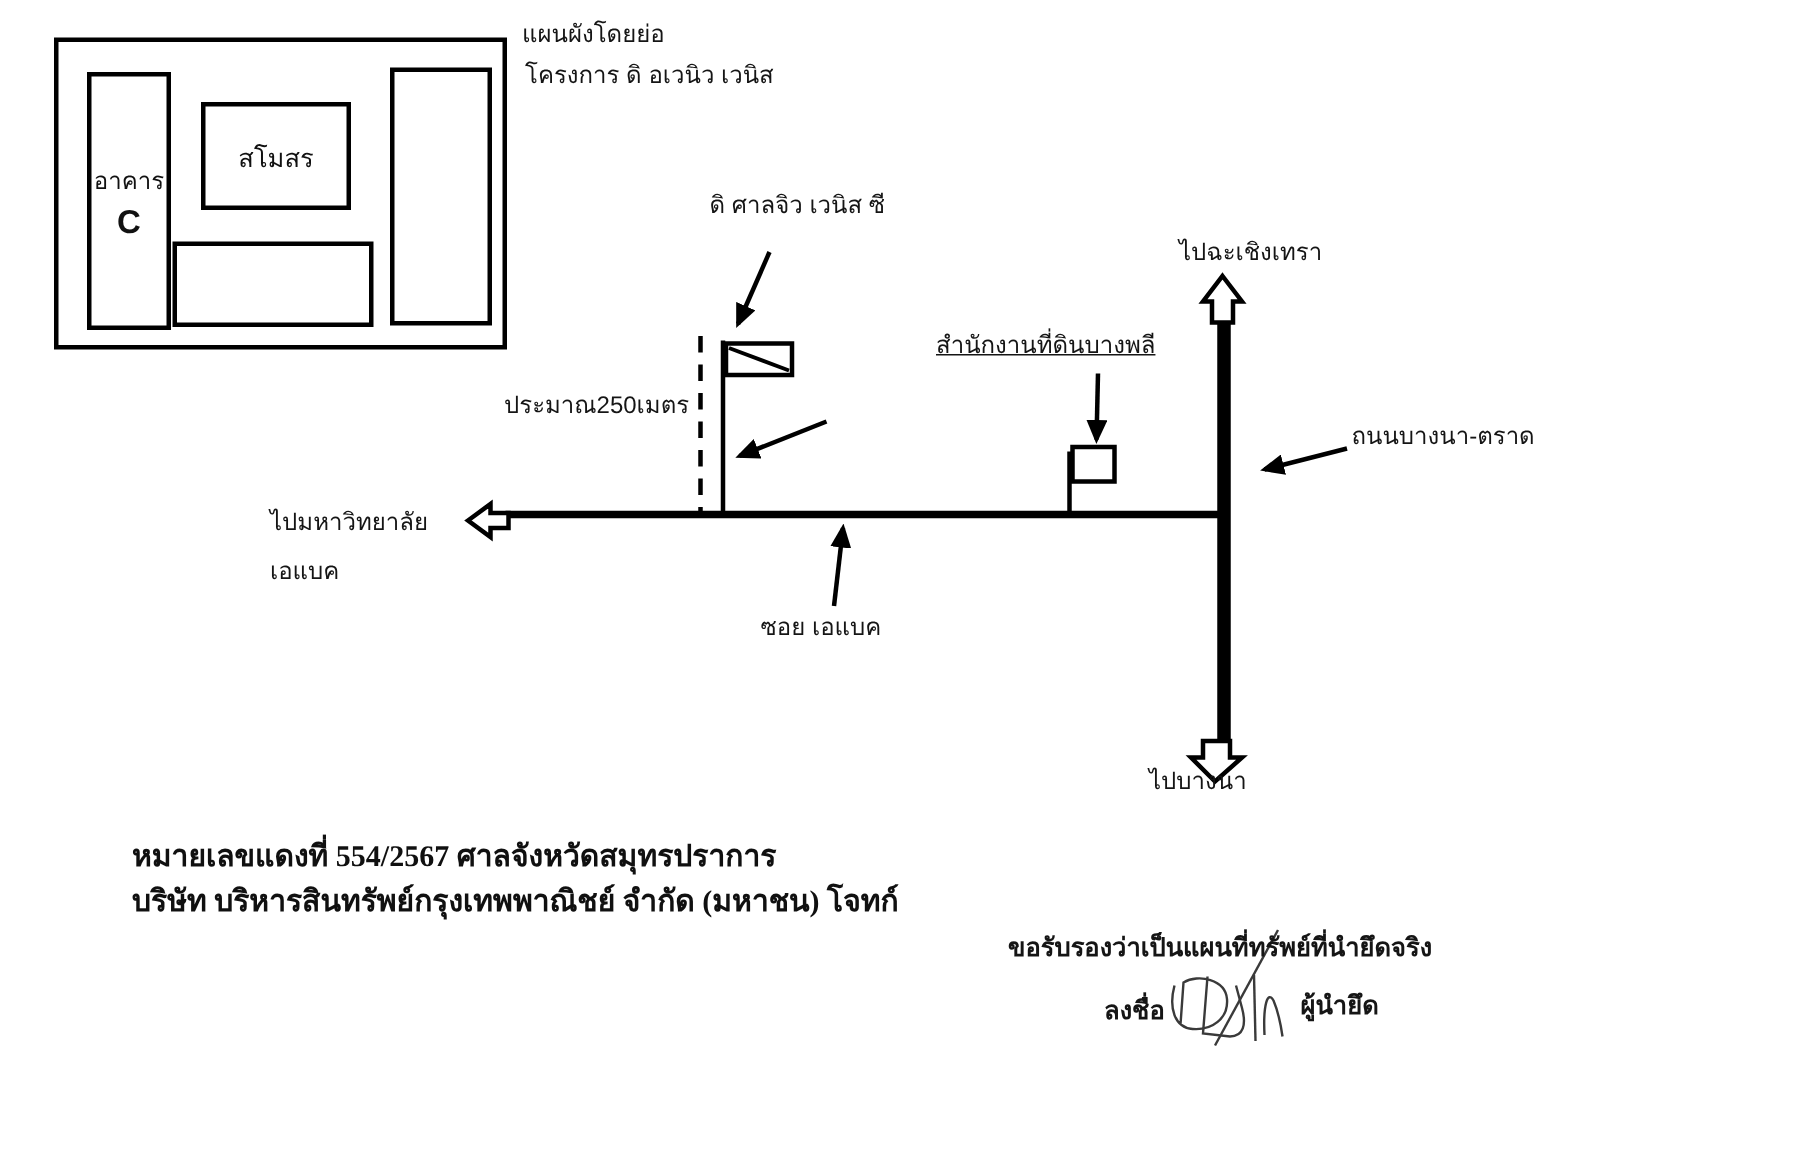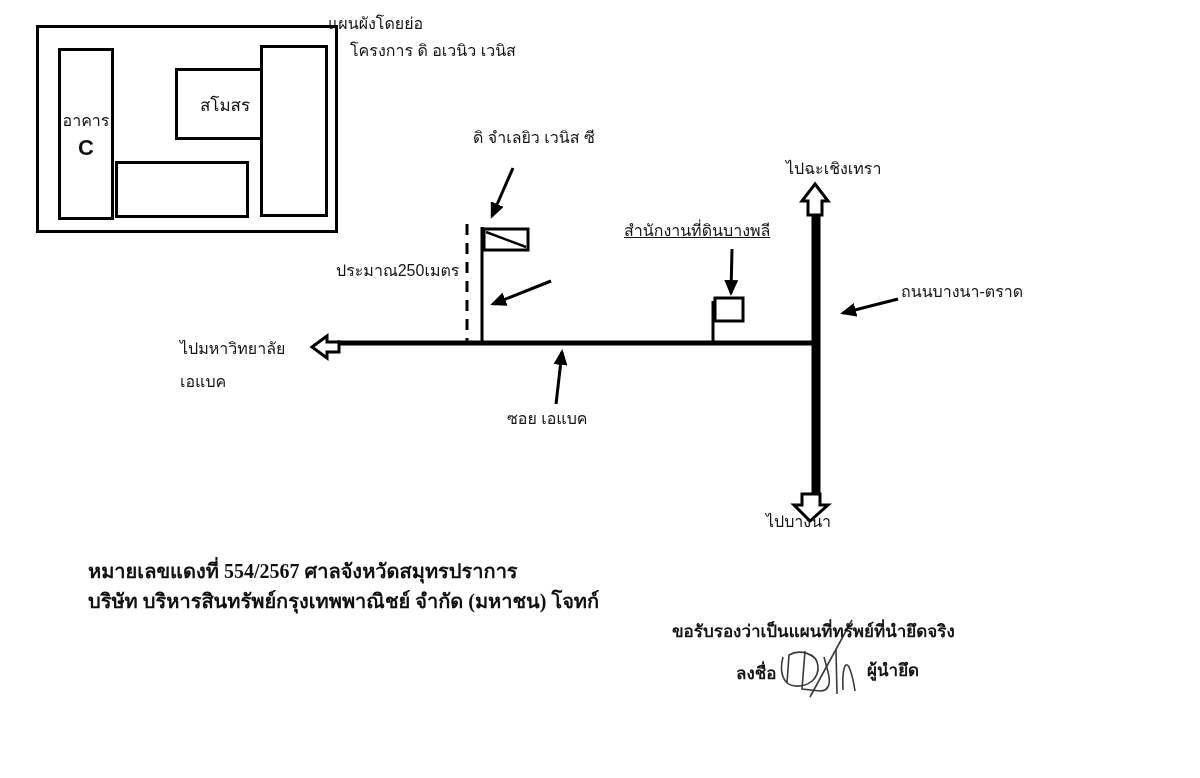--- a/index.html
+++ b/index.html
@@ -6,21 +6,21 @@
   .page {
     position:relative; width:1200px; height:778px; background:#ffffff;
     font-family:"Liberation Sans", sans-serif; color:#111; overflow:hidden;
   }
   .lbl {
     position:absolute; font-family:"Liberation Sans", sans-serif;
     font-size:16px; color:#151515; white-space:nowrap; line-height:1.25;
   }
   .rect { position:absolute; border:3px solid #000; background:#fff; box-sizing:border-box; }
   .inset-outer { border-width:3px; }
-  .club-rect { display:flex; align-items:center; justify-content:center; font-size:17px;margin-left:41px; }
+  .club-rect { display:flex; align-items:center; justify-content:center; font-size:17px; }
   .bldgC { display:flex; flex-direction:column; align-items:center; justify-content:center; }
   .bldgC .b-word { font-size:16px; }
   .bldgC .b-letter { font-size:22px; font-weight:bold; margin-top:2px; }
   svg.overlay { position:absolute; left:0; top:0; width:1200px; height:778px; }
   .serifblock {
     position:absolute; font-family:"Liberation Serif", serif; font-weight:700;
     font-size:20px; line-height:30px; color:#101010; white-space:nowrap;
   }
   .certify { font-weight:bold; font-size:17px; }
   .two-line { line-height:28px; }
@@ -39,21 +39,21 @@
   </div>
 
   <div class="rect club-rect" style="left:134px; top:68px; width:100px; height:72px;">
     <span>สโมสร</span>
   </div>
 
   <div class="rect" style="left:115px; top:161px; width:134px; height:57px;"></div>
 
   <div class="rect" style="left:260px; top:45px; width:68px; height:172px;"></div>
 
-  <div class="lbl" style="left:328px; top:14px;">แผนผังโดยย่อ</div>
+  <div class="lbl" style="left:348px; top:14px;">แผนผังโดยย่อ</div>
   <div class="lbl" style="left:350px; top:41px;">โครงการ ดิ อเวนิว เวนิส</div>
 
   <svg class="overlay" viewBox="0 0 1200 778">
     <defs>
       <marker id="ah" markerUnits="userSpaceOnUse" markerWidth="16" markerHeight="14" refX="13" refY="7" orient="auto">
         <path d="M0,0 L16,7 L0,14 Z" fill="#000"></path>
       </marker>
     </defs>
 
     <line x1="337" y1="343" x2="820" y2="343" stroke="#000" stroke-width="5"></line>
@@ -83,21 +83,21 @@
 
     <g stroke="#3a3a3a" stroke-width="1.6" fill="none">
       <path d="M783,657 C779,672 783,685 795,686 C808,687 819,679 818,666 C817,653 799,649 789,655 L787,683"></path>
       <path d="M805,651 L802,689 L820,691 C829,691 831,683 828,672 L824,657"></path>
       <path d="M852,620 L810,697"></path>
       <path d="M836,650 L837,694"></path>
       <path d="M843,690 C842,670 845,660 849,667 C852,674 854,684 855,691"></path>
     </g>
   </svg>
 
-  <div class="lbl" style="left:473px; top:128px;">ดิ จำเลยิว เวนิส ซี</div>
+  <div class="lbl" style="left:473px; top:128px;">ดิ ศาลจิว เวนิส ซี</div>
 
   <div class="lbl" style="left:336px; top:261px;">ประมาณ250เมตร</div>
 
 
   <div class="lbl" style="left:624px; top:221px;text-decoration:underline;">สำนักงานที่ดินบางพลี</div>
 
   <div class="lbl" style="left:786px; top:159px;">ไปฉะเชิงเทรา</div>
 
   <div class="lbl" style="left:901px; top:282px;">ถนนบางนา-ตราด</div>
 

